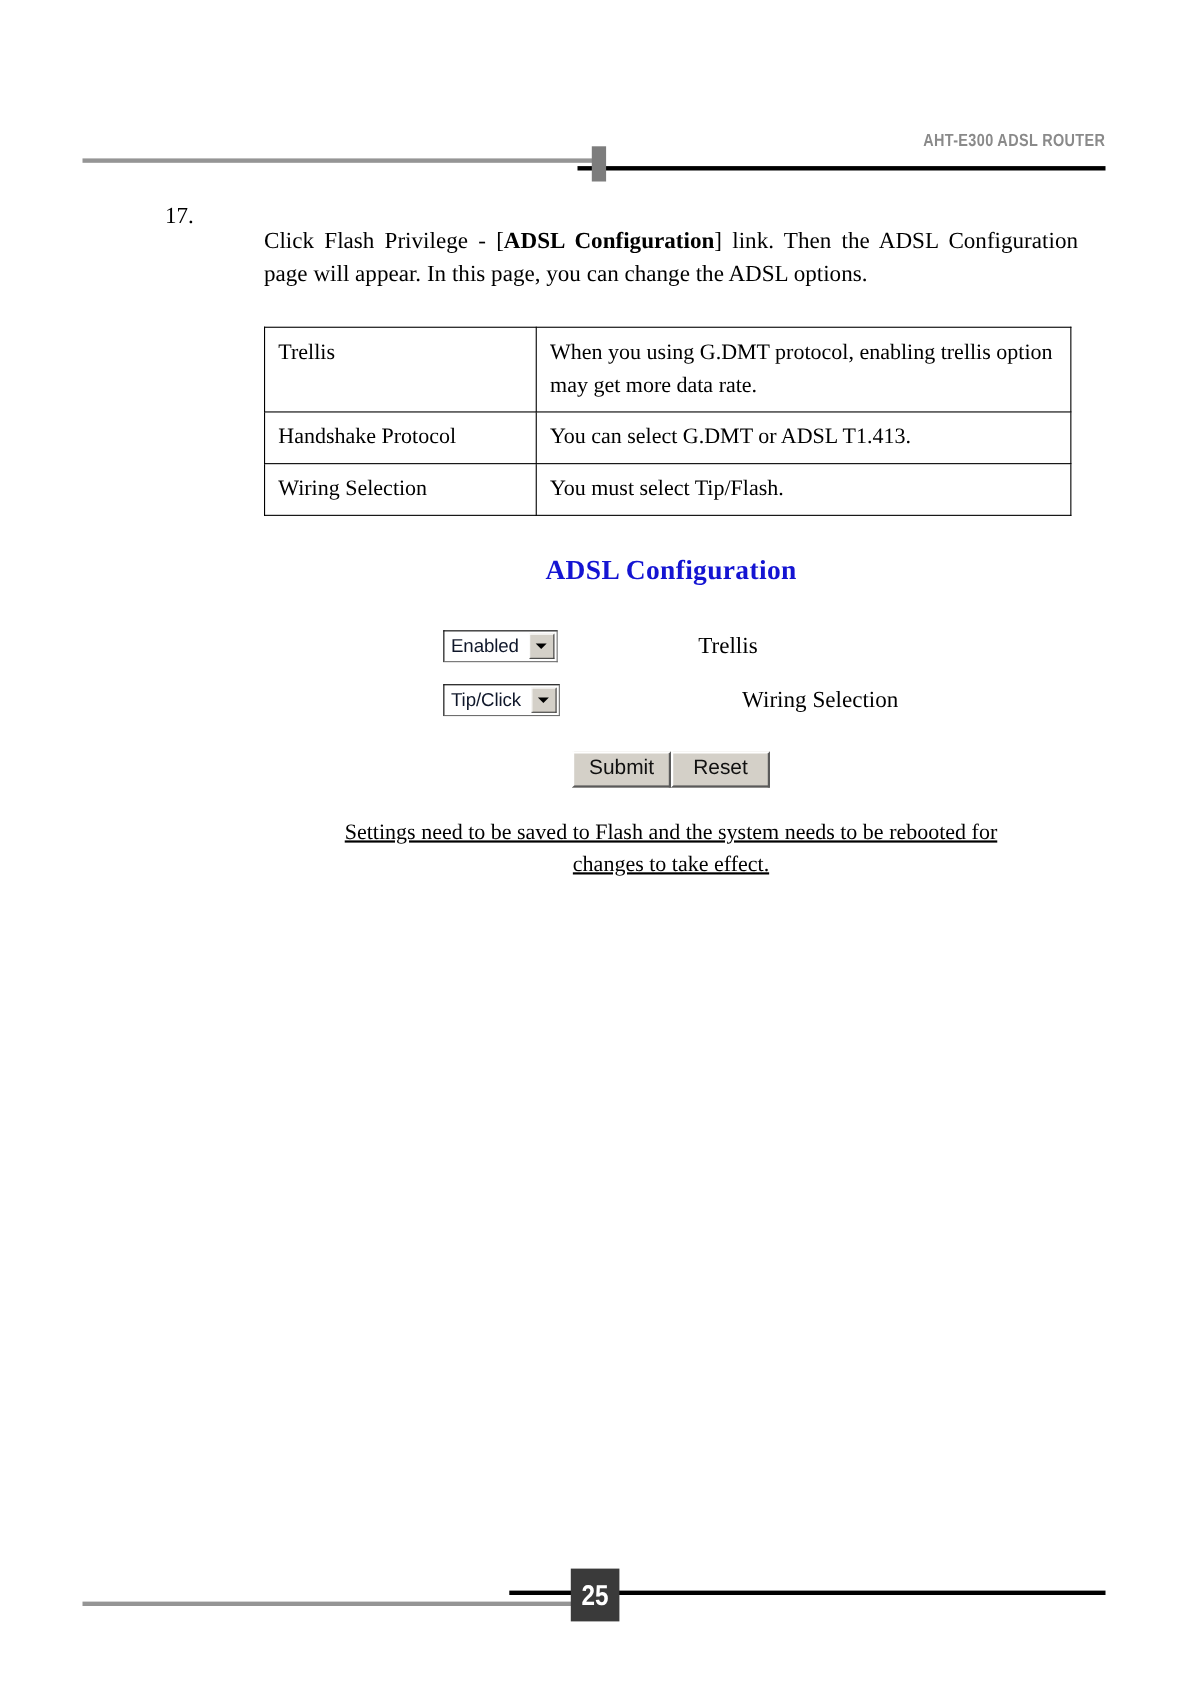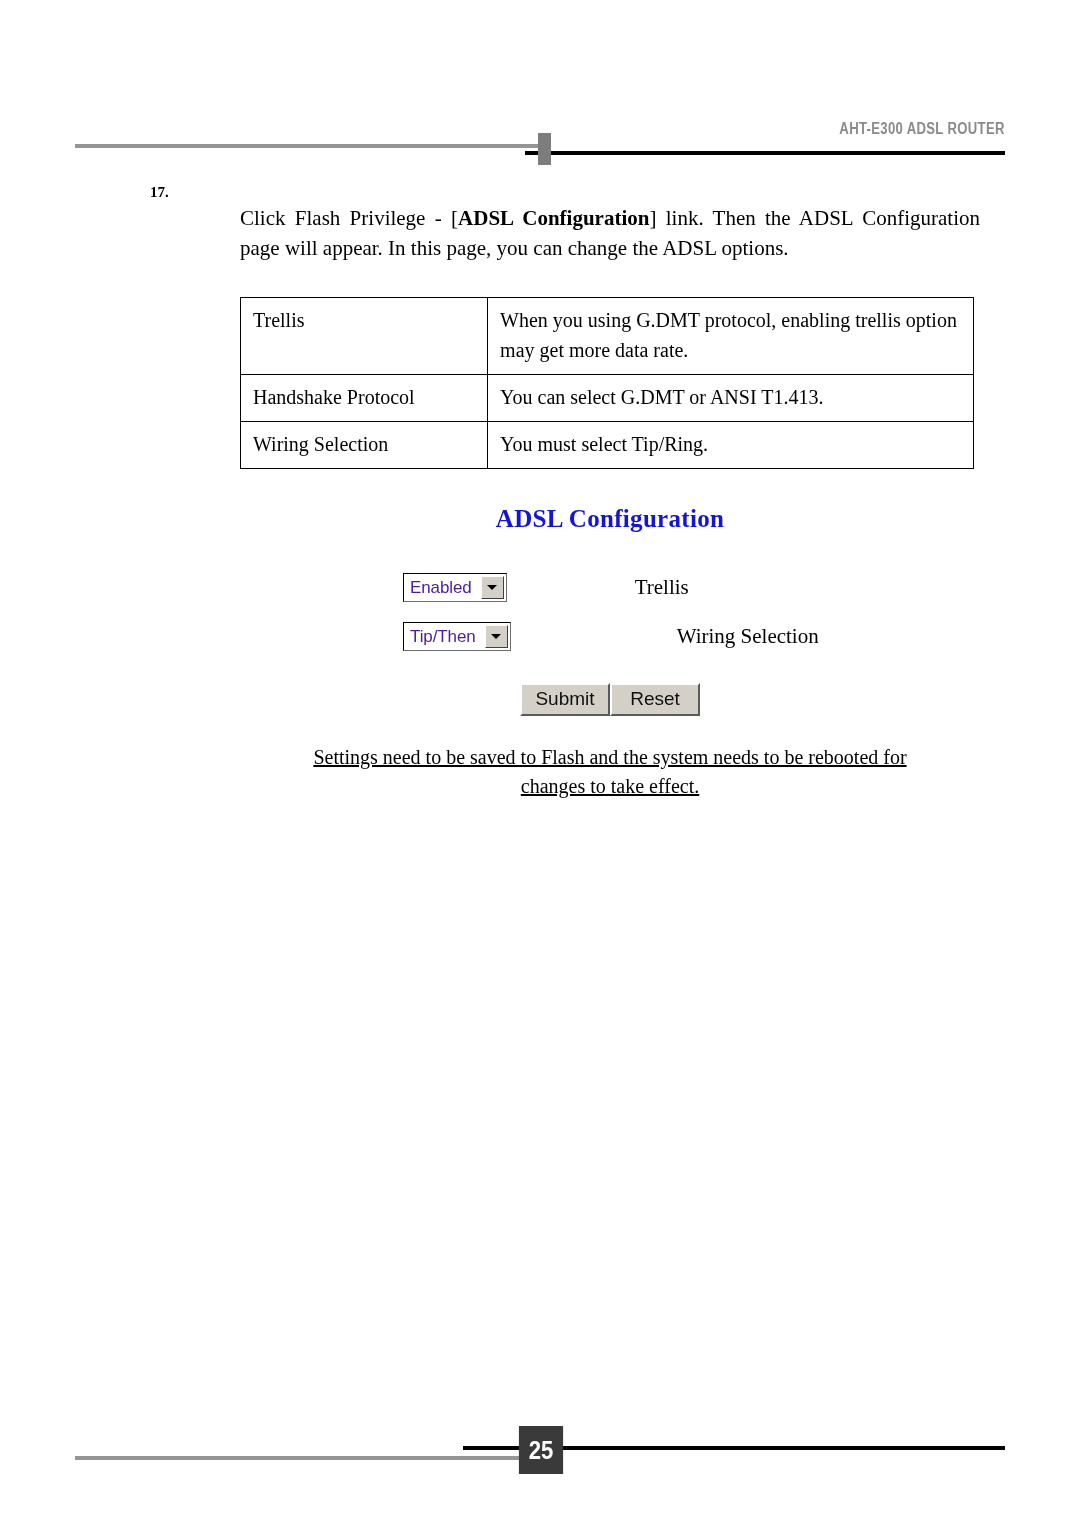--- a/index.html
+++ b/index.html
@@ -66,22 +66,22 @@
   .item-block {
     position: absolute;
     left: 150px;
     top: 182px;
     width: 830px;
   }
   .item-number {
     position: absolute;
     left: 0;
     top: 2px;
-    font-weight: bold;
-    font-size: 15px;
+    font-weight: normal;
+    font-size: 21px;
   }
   .item-text {
     margin-left: 90px;
     font-size: 21px;
     line-height: 30px;
     text-align: justify;
     text-justify: inter-word;
   }
   .item-text b { font-weight: bold; }
 
@@ -142,21 +142,21 @@
     border-bottom-color: #6e6e6e;
     box-shadow: 1px 1px 0 #ffffff;
     height: 27px;
     font-family: "Liberation Sans", "DejaVu Sans", sans-serif;
     font-size: 17px;
   }
   .sel-value {
     display: flex;
     align-items: center;
     padding: 0 9px 0 6px;
-    color: #4c1d95;
+    color: #0f172a;
     white-space: nowrap;
     letter-spacing: -0.1px;
   }
   .sel-arrow {
     width: 21px;
     margin: 2px 2px 2px 0;
     background: #d4d0c8;
     border-top: 1px solid #ffffff;
     border-left: 1px solid #ffffff;
     border-right: 1px solid #404040;
@@ -271,25 +271,25 @@
 </div>
 
 <table class="desc-table">
   <tbody>
     <tr class="tall">
       <td class="c-key">Trellis</td>
       <td class="c-val">When you using G.DMT protocol, enabling trellis option may get more data rate.</td>
     </tr>
     <tr>
       <td class="c-key">Handshake Protocol</td>
-      <td class="c-val">You can select G.DMT or ANSI T1.413.</td>
+      <td class="c-val">You can select G.DMT or ADSL T1.413.</td>
     </tr>
     <tr>
       <td class="c-key">Wiring Selection</td>
-      <td class="c-val">You must select Tip/Ring.</td>
+      <td class="c-val">You must select Tip/Flash.</td>
     </tr>
   </tbody>
 </table>
 
 <div class="shot">
 
   <div class="shot-title">ADSL Configuration</div>
 
   <div class="form-rows">
 
@@ -302,21 +302,21 @@
             </span>
         </div>
       </div>
       <span class="field-label lbl-pos-1">Trellis</span>
     </div>
 
 
     <div class="form-row">
       <div class="select-wrap">
         <div class="sel">
-          <span class="sel-value">Tip/Then</span>
+          <span class="sel-value">Tip/Click</span>
           <span class="sel-arrow">
               <span class="caret"></span>
             </span>
         </div>
       </div>
       <span class="field-label lbl-pos-3">Wiring Selection</span>
     </div>
 
   </div>
 

